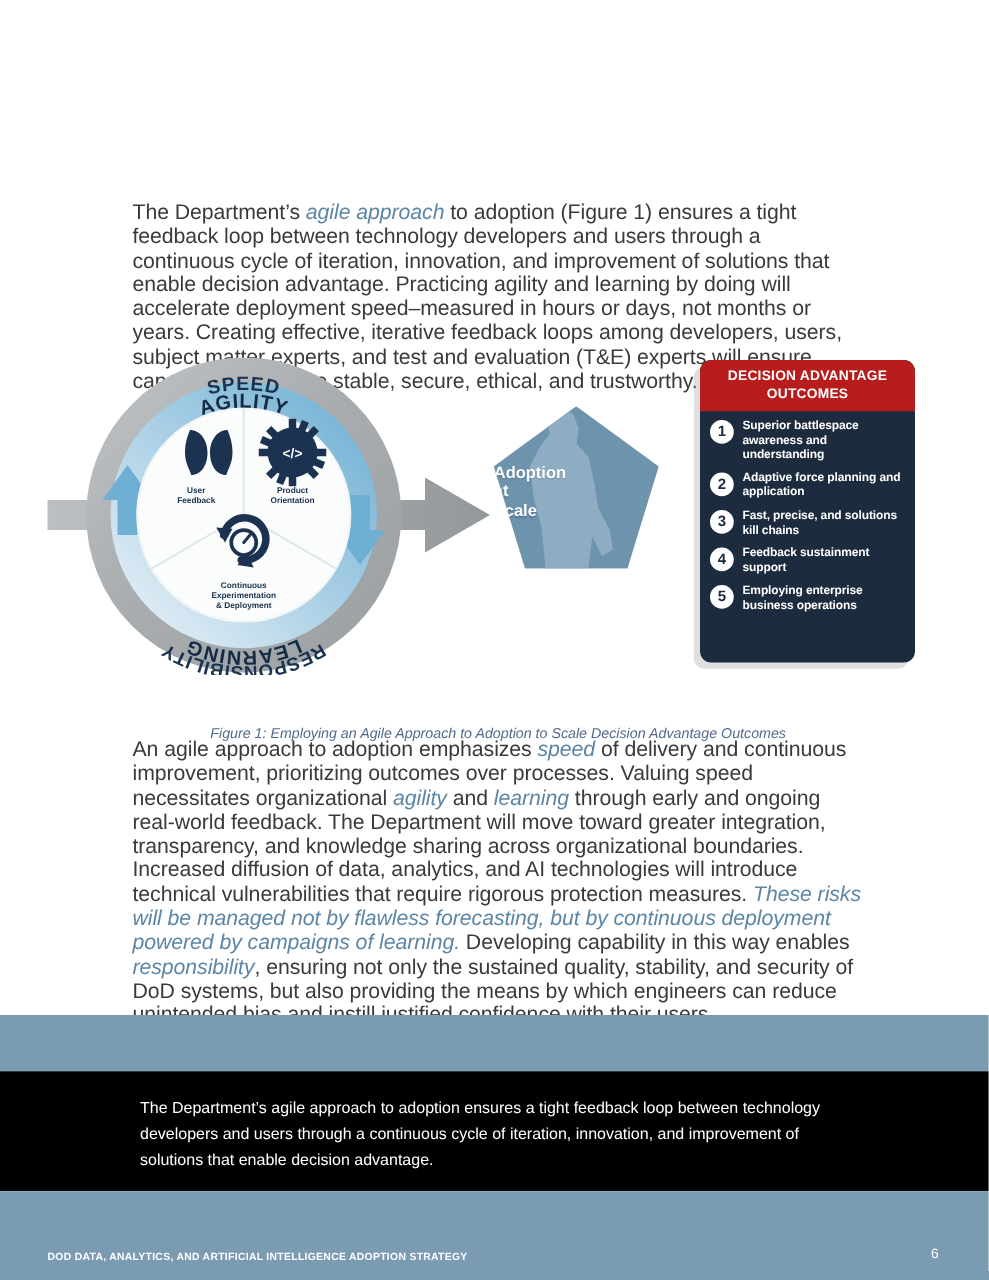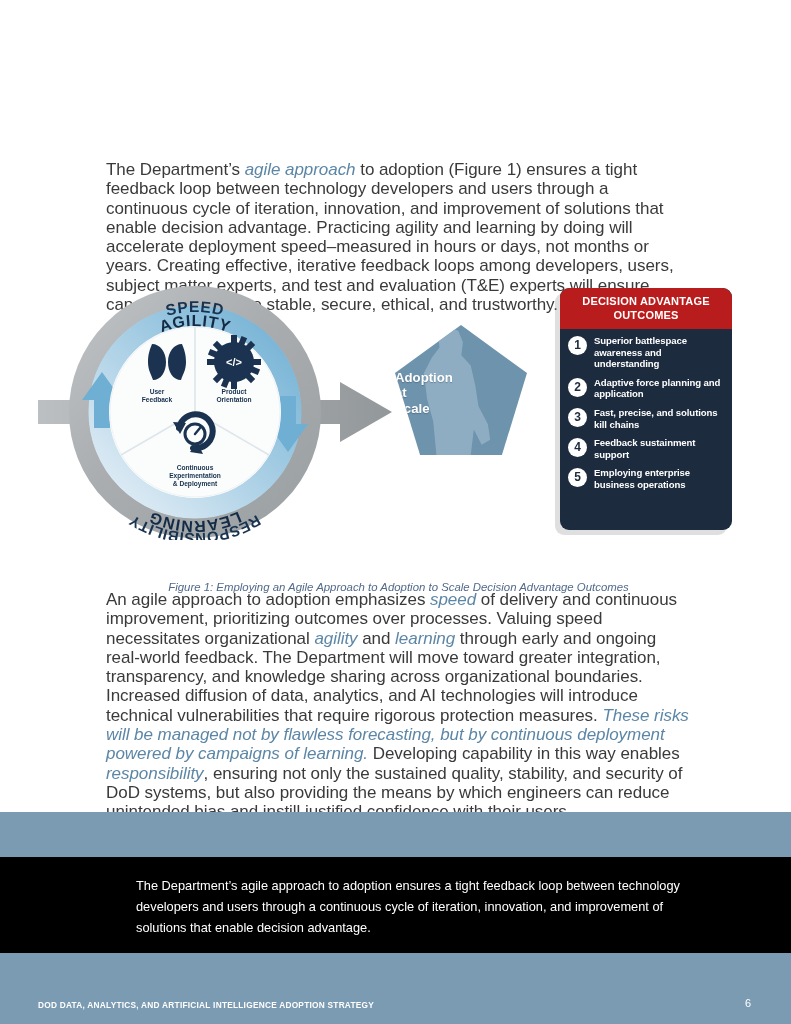--- a/index.html
+++ b/index.html
@@ -171,21 +171,21 @@
   .callout {
     position: absolute;
     left: 0;
     top: 857px;
     width: 791px;
     height: 96px;
     background: #000000;
   }
   .callout-text {
     position: absolute;
-    left: 136px;
+    left: 112px;
     top: 18px;
     width: 575px;
     color: #ffffff;
     font-size: 12.8px;
     line-height: 21px;
   }
   .band-bottom {
     position: absolute;
     left: 0;
     top: 953px;

